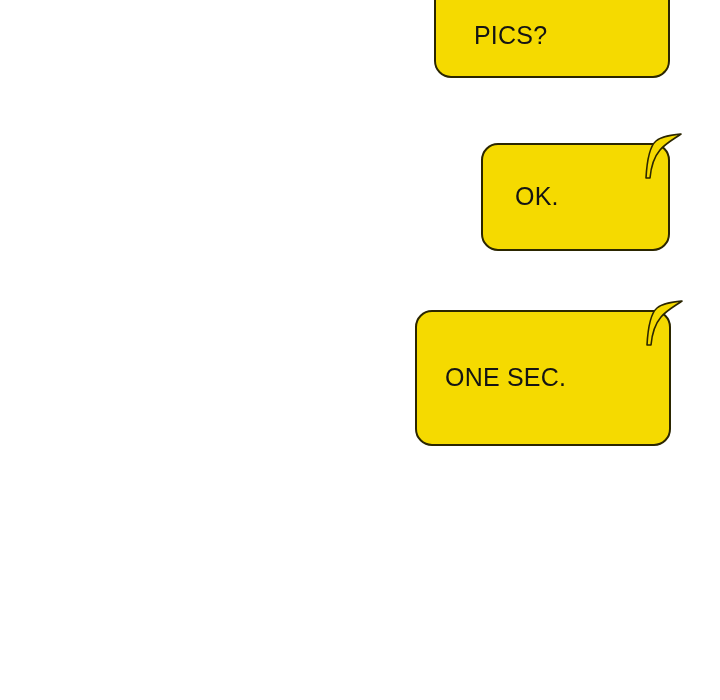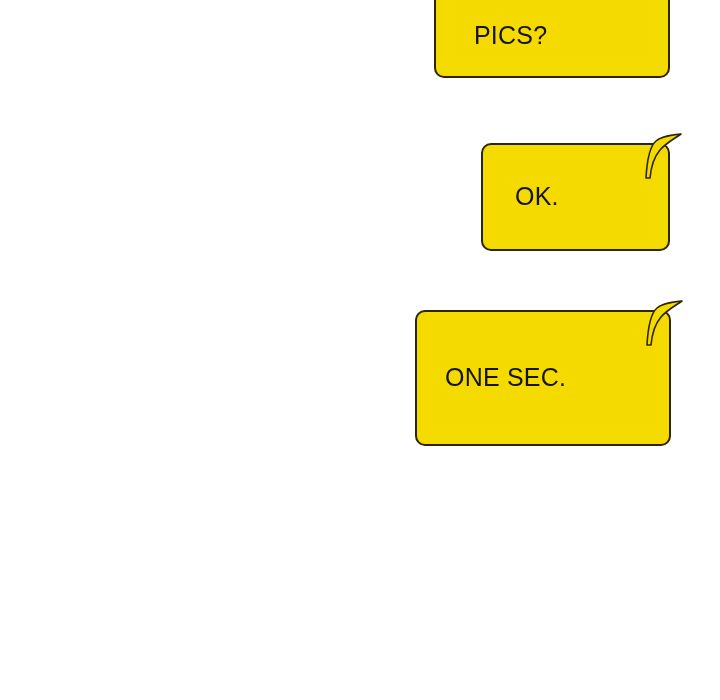--- a/index.html
+++ b/index.html
@@ -22,21 +22,21 @@
     background: #ffffff;
     overflow: hidden;
   }
 
   
   .bubble {
     position: absolute;
     box-sizing: border-box;
     background: #f5da00;
     border: 2px solid #701a75;
-    border-radius: 10px;
+    border-radius: 17px;
     display: flex;
     align-items: center;
     z-index: 2;
   }
 
   .bubble-text {
     font-family: "Liberation Sans", sans-serif;
     font-size: 25px;
     line-height: 1.1;
     color: #141414;

